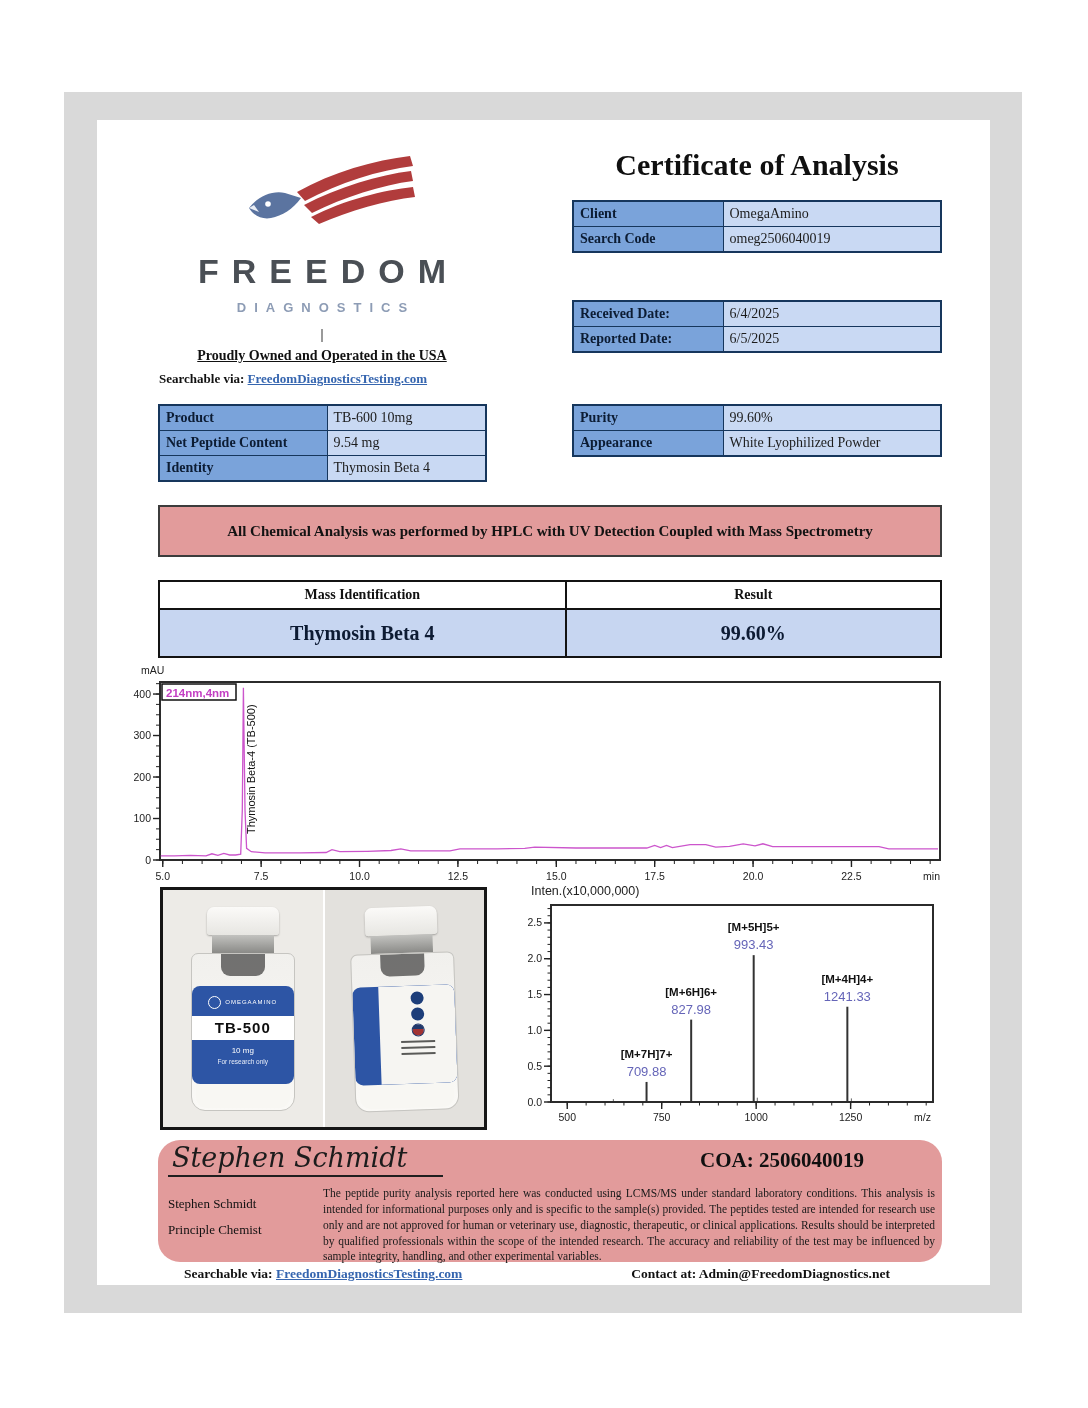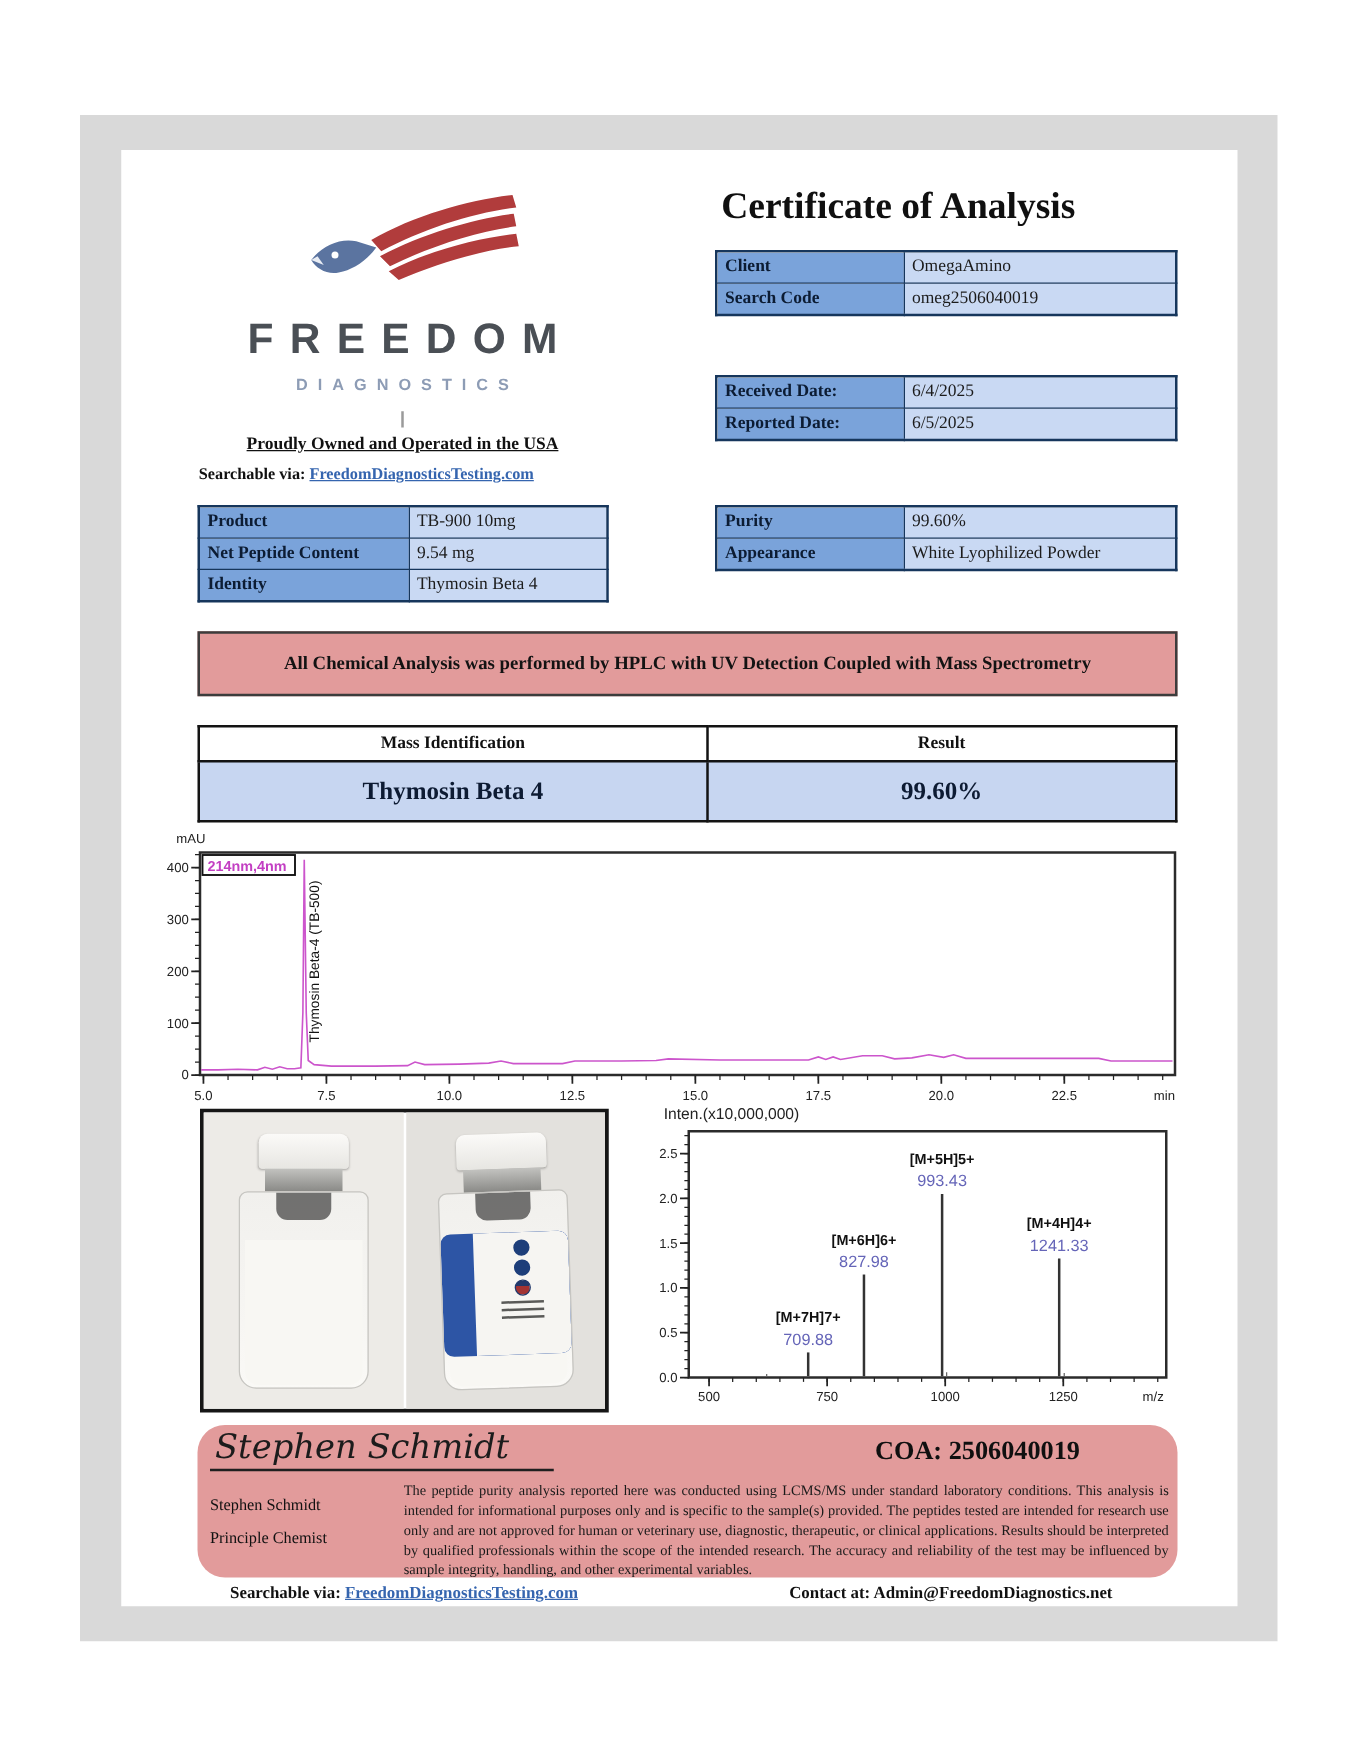--- a/index.html
+++ b/index.html
@@ -10,21 +10,21 @@
   
   .logo-block{position:absolute;left:60px;top:36px;width:330px;text-align:center;}
   .logo-eagle{display:block;margin:0 auto;}
   .brand{font-family:"Liberation Sans",sans-serif;font-weight:bold;font-size:34px;letter-spacing:13px;padding-left:13px;color:#4a4f55;margin-top:4px;}
   .subbrand{font-family:"Liberation Sans",sans-serif;font-weight:bold;font-size:13px;letter-spacing:8px;padding-left:8px;color:#8d9cb5;margin-top:9px;}
   .logo-divider{width:2px;height:13px;background:#9a9a9a;margin:14px auto 6px auto;}
   .tagline{font-size:14px;font-weight:bold;margin-top:2px;text-decoration:underline;}
   .hdr-search{font-size:13px;font-weight:bold;margin-top:7px;text-align:left;padding-left:2px;}
   a.doclink{color:#3565af;text-decoration:underline;cursor:pointer;}
 
-  .doc-title{position:absolute;left:480px;top:28px;width:400px;font-size:30px;font-weight:bold;color:#101010;}
+  .doc-title{position:absolute;left:460px;top:28px;width:400px;text-align:center;font-size:30px;font-weight:bold;color:#101010;}
 
   
   table.kv{border-collapse:collapse;position:absolute;table-layout:fixed;border:2px solid #16365c;}
   table.kv td{border:1px solid #16365c;font-size:14px;padding:2px 6px;height:20px;overflow:hidden;white-space:nowrap;}
   table.kv td.k{background:#7aa3da;font-weight:bold;color:#0c1c33;}
   table.kv td.v{background:#c9d9f3;color:#1c1c1c;}
   .info-table{left:475px;top:80px;width:370px;}
   .date-table{left:475px;top:180px;width:370px;}
   .product-table{left:61px;top:284px;width:329px;}
   .lot-table{left:475px;top:284px;width:370px;}
@@ -150,21 +150,21 @@
       </table>
 
     <table class="kv product-table">
       <colgroup>
           <col style="width:168px">
           <col>
         </colgroup>
       <tbody>
           <tr>
         <td class="k">Product</td>
-        <td class="v">TB-900 10mg</td>
+        <td class="v">TB-600 10mg</td>
       </tr>
       <tr>
         <td class="k">Net Peptide Content</td>
         <td class="v">9.54 mg</td>
       </tr>
       <tr>
         <td class="k">Identity</td>
         <td class="v">Thymosin Beta 4</td>
       </tr>
     </tbody>
@@ -301,20 +301,31 @@
       </svg>
 
     <div class="vial-panel">
       <div class="photo front">
         <div class="vial">
           <div class="cap"></div>
           <div class="collar"></div>
           <div class="vbody">
             <div class="stopper"></div>
             <div class="powder"></div>
+            <div class="vlabel-front">
+              <div class="brandrow">
+                <span class="brandmark"></span>
+                <span class="brandtxt">OMEGAAMINO</span>
+              </div>
+              <div class="band">
+                <span class="bandtxt">TB-500</span>
+              </div>
+              <div class="dose">10 mg</div>
+              <div class="note">For research only</div>
+            </div>
           </div>
         </div>
       </div>
       <div class="photo back">
         <div class="vial tilt">
           <div class="cap"></div>
           <div class="collar"></div>
           <div class="vbody">
             <div class="stopper"></div>
             <div class="powder"></div>

